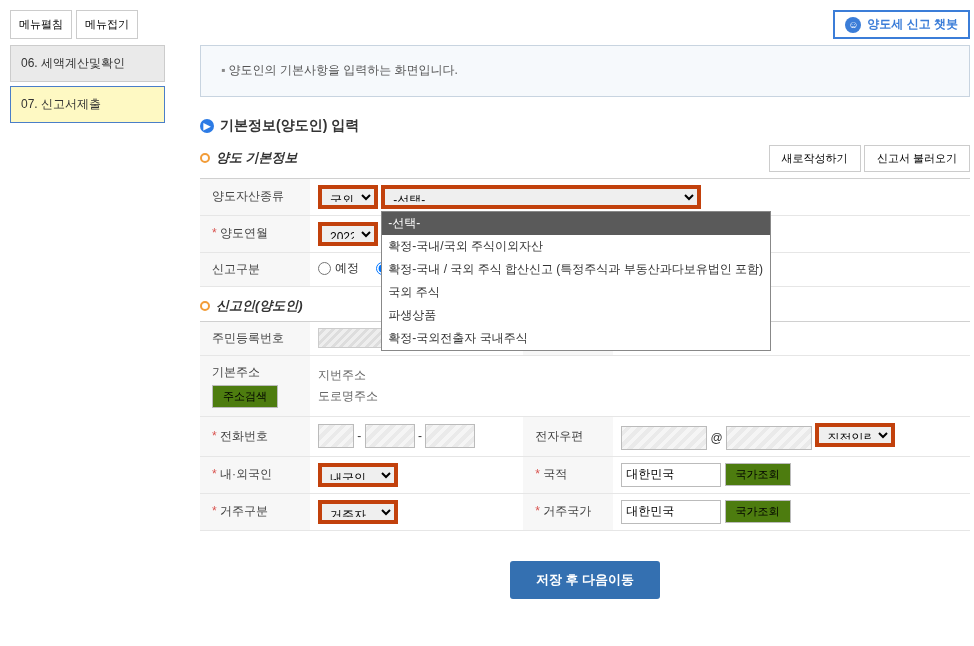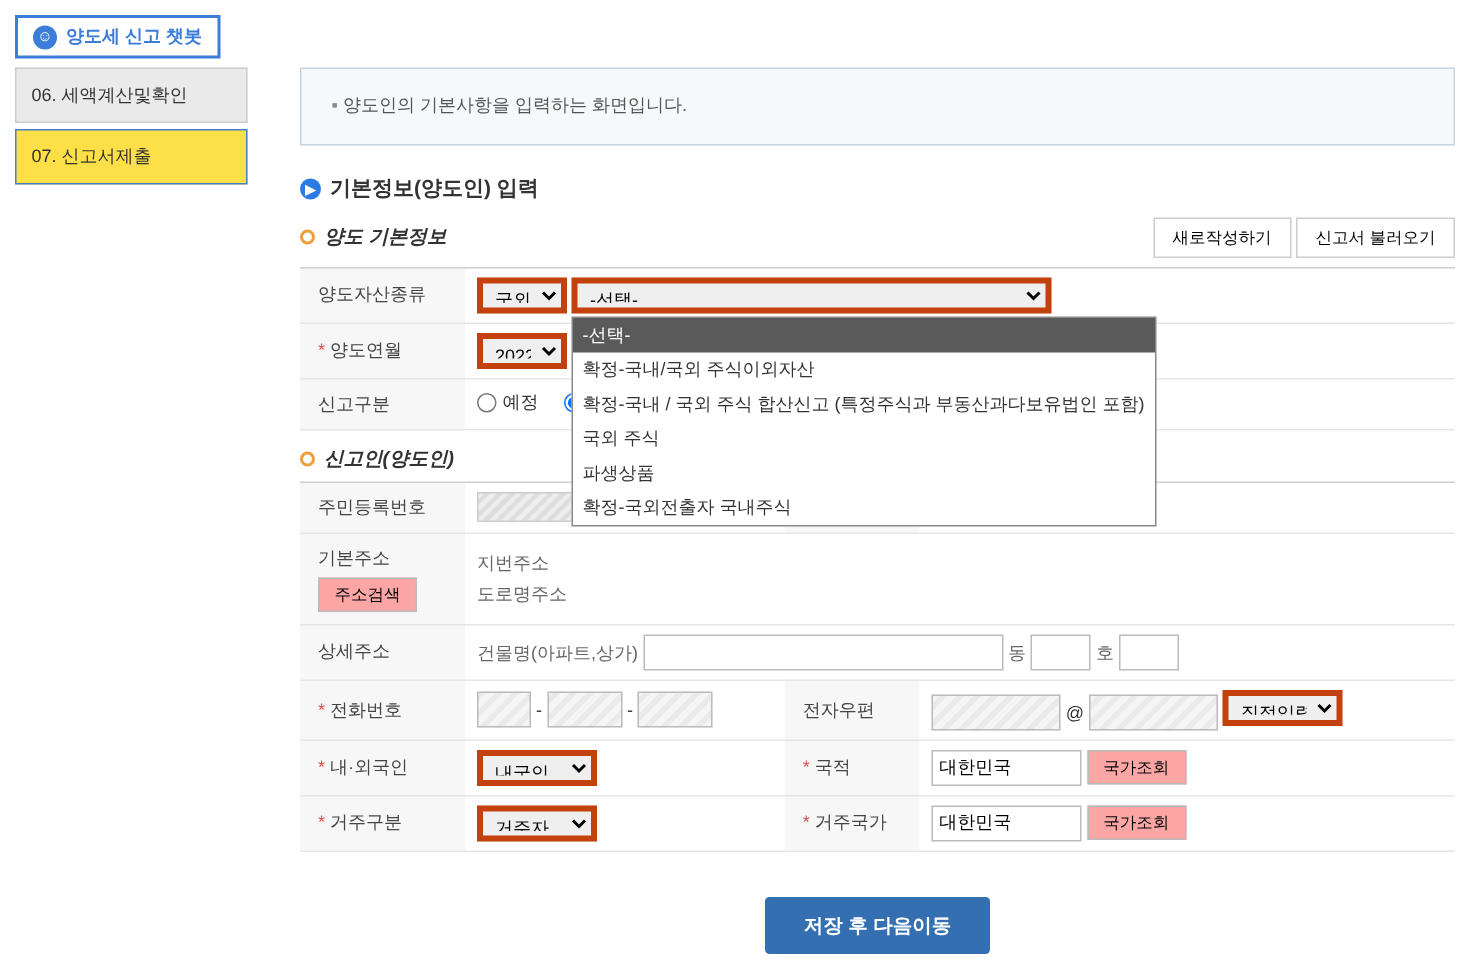--- a/index.html
+++ b/index.html
@@ -10,21 +10,21 @@
     .top-left { display: flex; gap: 4px; }
     .top-right { display: flex; gap: 4px; }
     .btn-small { border: 1px solid #ccc; background: #fff; padding: 4px 8px; font-size: 11px; cursor: pointer; }
     .btn-chatbot { border: 2px solid #3b7dd8; background: #fff; padding: 4px 10px; font-size: 12px; color: #3b7dd8; font-weight: bold; cursor: pointer; display: flex; align-items: center; gap: 6px; }
     .btn-preview { border: 1px solid #c9a74e; background: #fdf4da; padding: 4px 12px; font-size: 12px; font-weight: bold; cursor: pointer; display: flex; align-items: center; gap: 6px; }
     .chatbot-icon { width: 16px; height: 16px; border-radius: 50%; background: #3b7dd8; display: inline-flex; align-items: center; justify-content: center; color: #fff; font-size: 10px; }
     .preview-icon { width: 14px; height: 14px; display: inline-flex; align-items: center; justify-content: center; }
     .preview-icon svg { width: 14px; height: 14px; }
     
     .sidebar { width: 155px; flex-shrink: 0; margin-right: 35px; }
-    .sidebar-item { border: 1px solid #ccc; padding: 9px 10px; margin-bottom: 4px; font-size: 12px; cursor: pointer; background: #fde047; }
+    .sidebar-item { border: 1px solid #ccc; padding: 9px 10px; margin-bottom: 4px; font-size: 12px; cursor: pointer; background: #fef9c3; }
     .sidebar-item.active { background: #1b6ec2; color: #fff; border-color: #1b6ec2; font-weight: bold; }
     .sidebar-item.gray { background: #eaeaea; }
     .sidebar-item.outlined { border: 1px solid #4a7ec8; }
     
     .main { flex: 1; }
     
     .info-box { border: 1px solid #c8d4e0; background: #f6f9fc; padding: 14px 20px; margin-bottom: 20px; line-height: 1.8; font-size: 12px; color: #555; }
     .info-box .bullet::before { content: "▪ "; color: #888; }
     
     .section-title { font-size: 14px; font-weight: bold; margin: 14px 0 8px; display: flex; align-items: center; }
@@ -40,37 +40,41 @@
     .form-table th { background: #f7f7f7; text-align: left; padding: 8px 12px; font-weight: normal; font-size: 12px; color: #444; width: 110px; }
     .form-table th.th2 { width: 90px; }
     .form-table td { padding: 6px 8px; font-size: 12px; }
     .required::before { content: "* "; color: #d9534f; }
     
     .sel { border: 4px solid #c2410c; padding: 3px 4px; font-size: 12px; height: 24px; }
     .txt { border: 1px solid #bbb; padding: 3px 4px; font-size: 12px; height: 24px; }
     .txt.hatched { background: repeating-linear-gradient(-45deg, #f5f5f5, #f5f5f5 4px, #eaeaea 4px, #eaeaea 8px); }
     .radio-label { margin-right: 14px; display: inline-flex; align-items: center; gap: 4px; }
     
-    .btn-gray { border: 1px solid #bbb; background: #fca5a5; padding: 3px 10px; font-size: 11px; cursor: pointer; }
+    .btn-gray { border: 1px solid #bbb; background: #4d7c0f; padding: 3px 10px; font-size: 11px; cursor: pointer; }
     .static-text { color: #666; }
     
     .dropdown-wrapper { position: relative; display: inline-block; }
     .dropdown-open { position: absolute; top: 0; left: 0; background: #fff; border: 1px solid #888; width: 390px; z-index: 100; font-size: 12px; }
     .dropdown-open .opt { padding: 3px 6px; cursor: pointer; }
     .dropdown-open .opt.selected { background: #5a5a5a; color: #fff; }
     
     .footer-btn { text-align: center; margin: 30px 0; }
     .btn-primary { background: #3470b1; color: #fff; border: none; padding: 10px 26px; font-size: 13px; font-weight: bold; cursor: pointer; border-radius: 3px; }
     
     .ssn-block { width: 64px; height: 20px; background: repeating-linear-gradient(-45deg, #eee, #eee 3px, #ddd 3px, #ddd 6px); border: 1px solid #ccc; display: inline-block; vertical-align: middle; }
   </style>
 </head>
 <body>
 
 <div class="top-buttons">
+  <div class="top-left">
+    <button class="btn-small">메뉴펼침</button>
+    <button class="btn-small">메뉴접기</button>
+  </div>
   <div class="top-right">
     <button class="btn-chatbot">
       <span class="chatbot-icon">☺</span>
       <span>양도세 신고 챗봇</span>
     </button>
   </div>
 </div>
 
 <div class="container">
   <div class="sidebar">
@@ -169,31 +173,20 @@
         <th>
           <div>기본주소</div>
           <button class="btn-gray" style="margin-top:4px">주소검색</button>
         </th>
         <td colspan="3">
           <div class="static-text" style="margin:4px 0">지번주소</div>
           <div class="static-text" style="margin:4px 0">도로명주소</div>
         </td>
       </tr>
       <tr>
-        <th>상세주소</th>
-        <td colspan="3">
-          <span class="static-text">건물명(아파트,상가)</span>
-          <input class="txt" style="width: 240px;">
-          <span class="static-text">동</span>
-          <input class="txt" style="width: 40px;">
-          <span class="static-text">호</span>
-          <input class="txt" style="width: 40px;">
-        </td>
-      </tr>
-      <tr>
         <th class="required">전화번호</th>
         <td>
           <input class="txt hatched" style="width: 36px;">
           <span>-</span>
           <input class="txt hatched" style="width: 50px;">
           <span>-</span>
           <input class="txt hatched" style="width: 50px;">
         </td>
         <th class="th2">전자우편</th>
         <td>

